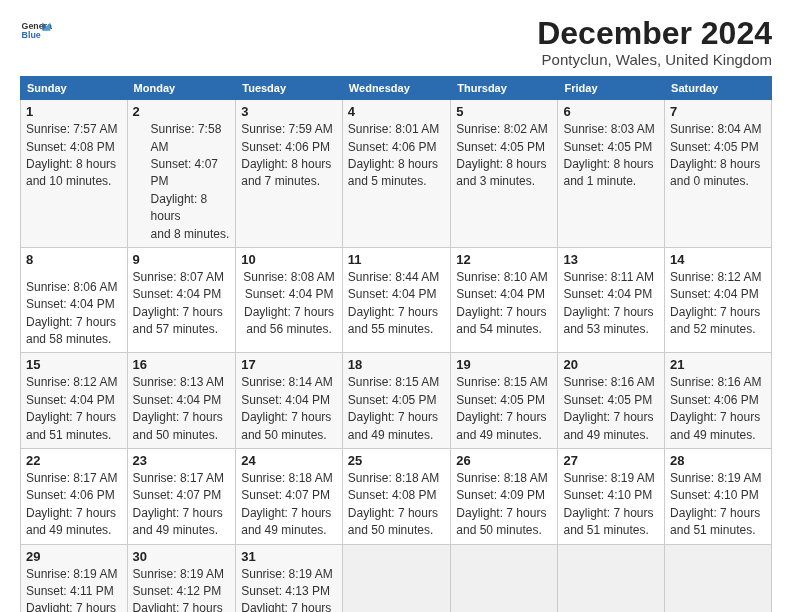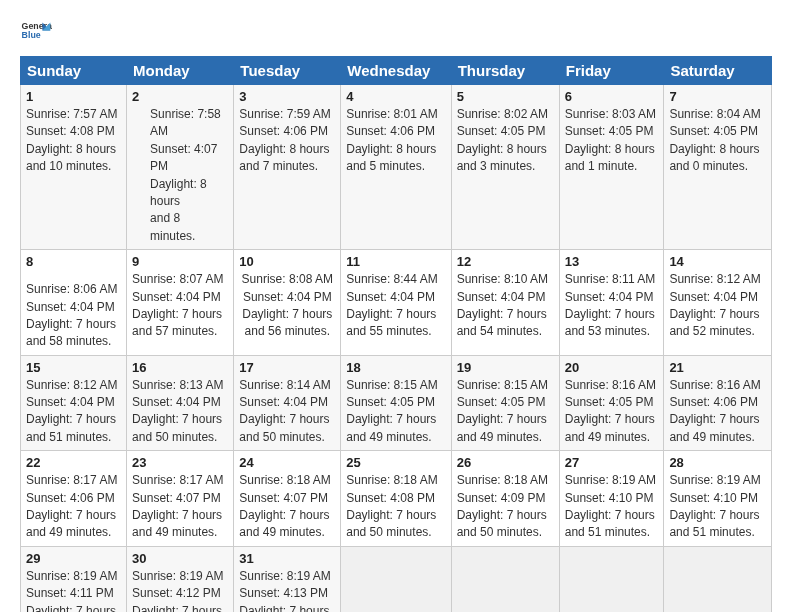--- a/index.html
+++ b/index.html
@@ -47,21 +47,21 @@
     .calendar {
       width: 100%;
       border-collapse: collapse;
       font-size: 10.5px;
     }
     .calendar th {
       background: #2b6cb0;
       color: #fff;
       text-align: left;
       padding: 5px 6px;
-      font-size: 15px;
+      font-size: 11px;
       font-weight: bold;
       border: 1px solid #2b6cb0;
     }
     .calendar td {
       border: 1px solid #ccc;
       vertical-align: top;
       padding: 4px 5px;
       width: 113px;
       height: 88px;
       background: #fff;
@@ -98,20 +98,22 @@
   <div class="header-row">
     <div class="logo">
       <svg class="logo-icon" viewBox="0 0 40 40" xmlns="http://www.w3.org/2000/svg">
         <text x="2" y="16" font-size="11" font-weight="bold" fill="#333" font-family="Arial">General</text>
         <text x="2" y="28" font-size="11" font-weight="bold" fill="#2b6cb0" font-family="Arial">Blue</text>
         <polygon points="28,8 38,18 28,18" fill="#2b6cb0"></polygon>
         <polygon points="28,18 38,18 38,8" fill="#4a9fd4"></polygon>
       </svg>
     </div>
     <div class="title-block">
+      <div class="month-title">December 2024</div>
+      <div class="subtitle">Pontyclun, Wales, United Kingdom</div>
     </div>
   </div>
 
   <table class="calendar">
     <thead>
       <tr>
 
       <th>Sunday</th>
           <th>Monday</th>
           <th>Tuesday</th>

